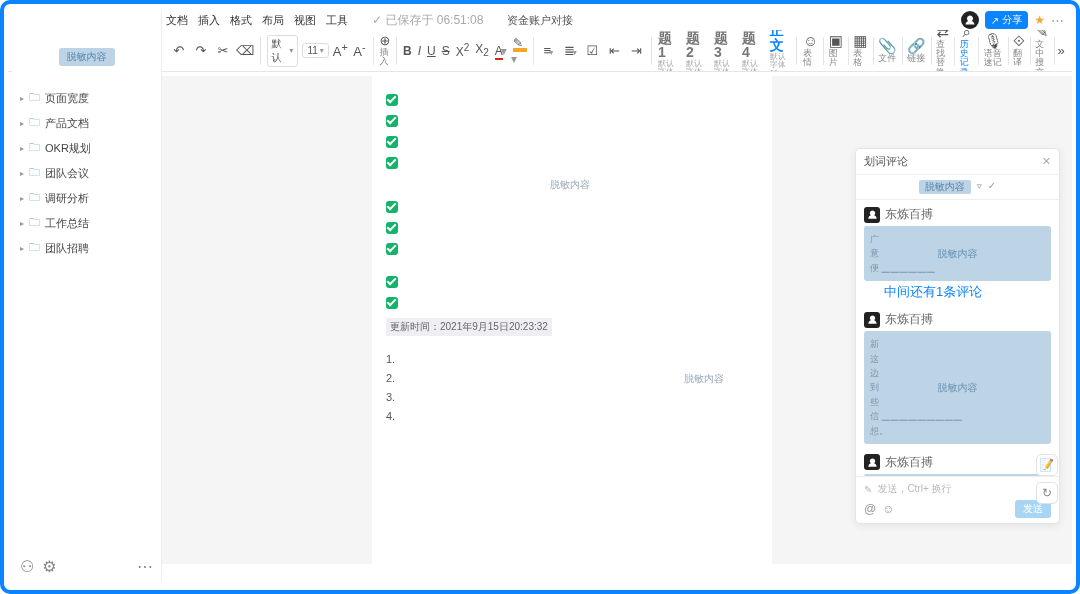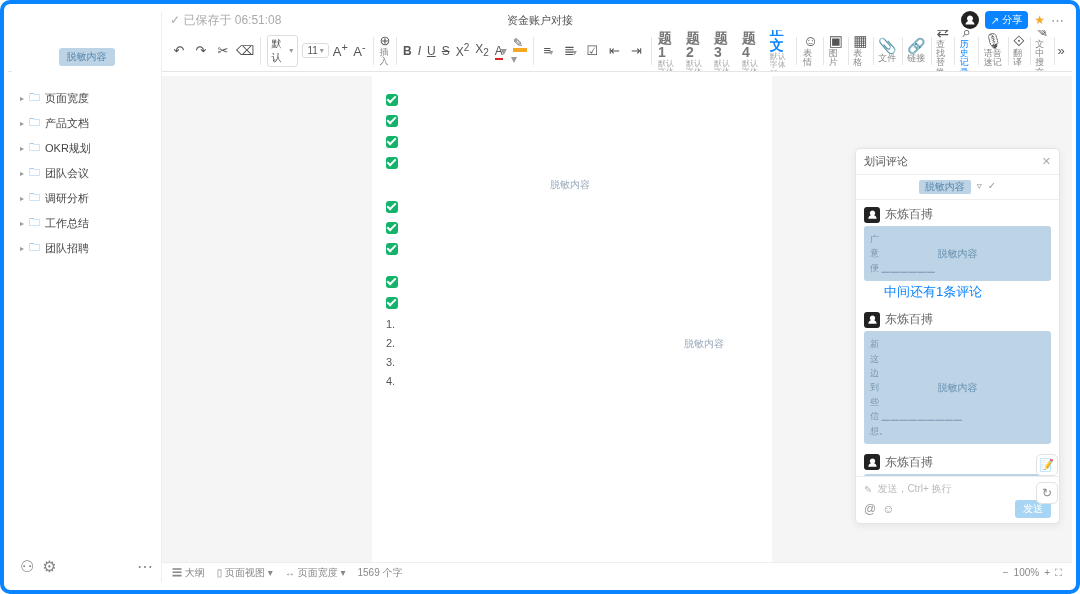--- a/index.html
+++ b/index.html
@@ -154,20 +154,21 @@
           </div>
         </div>
     <div class="side-bottom">
       <span>⚇</span>
       <span>⚙</span>
       <span class="sp">⋯</span>
     </div>
   </div>
 
   <div class="menubar">
+    <span id="menu-items"><span class="menu-item" style="margin-right: 10px;">文档</span><span class="menu-item" style="margin-right: 10px;">插入</span><span class="menu-item" style="margin-right: 10px;">格式</span><span class="menu-item" style="margin-right: 10px;">布局</span><span class="menu-item" style="margin-right: 10px;">视图</span><span class="menu-item" style="margin-right: 10px;">工具</span></span>
     <span class="autosave">
       ✓ <span>已保存于</span> <span>06:51:08</span>
     </span>
     <span class="doc-title">资金账户对接</span>
     <div class="share-area">
       <div class="avatar-round">
         <svg viewBox="0 0 24 24">
               <path fill="#fff" d="M12 3c-3.3 0-6 2.7-6 6 0 2 1 3.8 2.5 4.8C5.4 15 3 17.8 3 21h18c0-3.2-2.4-6-5.5-7.2C17 12.8 18 11 18 9c0-3.3-2.7-6-6-6z"></path>
             </svg>
       </div>
@@ -347,20 +348,21 @@
           </div>
       <div style="height:12px"></div>
       <div id="chk-c">
             <div class="chk-line">
               <span class="chk"></span>
             </div>
             <div class="chk-line">
               <span class="chk"></span>
             </div>
           </div>
+      <span class="time-line"><span>更新时间：</span><span>2021年9月15日20:23:32</span></span>
       <div id="num-list">
             <div class="num-line">1.</div>
             <div class="num-line">2.<span style="float: right; color: rgb(153, 170, 187); font-size: 10px; margin-right: 30px;">脱敏内容</span></div>
             <div class="num-line">3.</div>
             <div class="num-line">4.</div>
           </div>
     </div>
 
     <div class="comments">
       <div class="cm-hd">
@@ -429,28 +431,15 @@
         </div>
       </div>
     </div>
 
     <div class="float-side">
       <div class="float-btn">📝</div>
       <div class="float-btn gray">↻</div>
     </div>
   </div>
 
-  <div class="status">
-    <span>☰ <span>大纲</span></span>
-    <span>▯ <span>页面视图</span> ▾</span>
-    <span>↔ <span>页面宽度</span> ▾</span>
-    <span>1569 个字</span>
-    <span class="sp"></span>
-    <div class="zoom-ctl">
-      <span>−</span>
-      <span>100%</span>
-      <span>+</span>
-      <span>⛶</span>
-    </div>
-  </div>
 
 </div>
 </div>
 
 </body></html>

